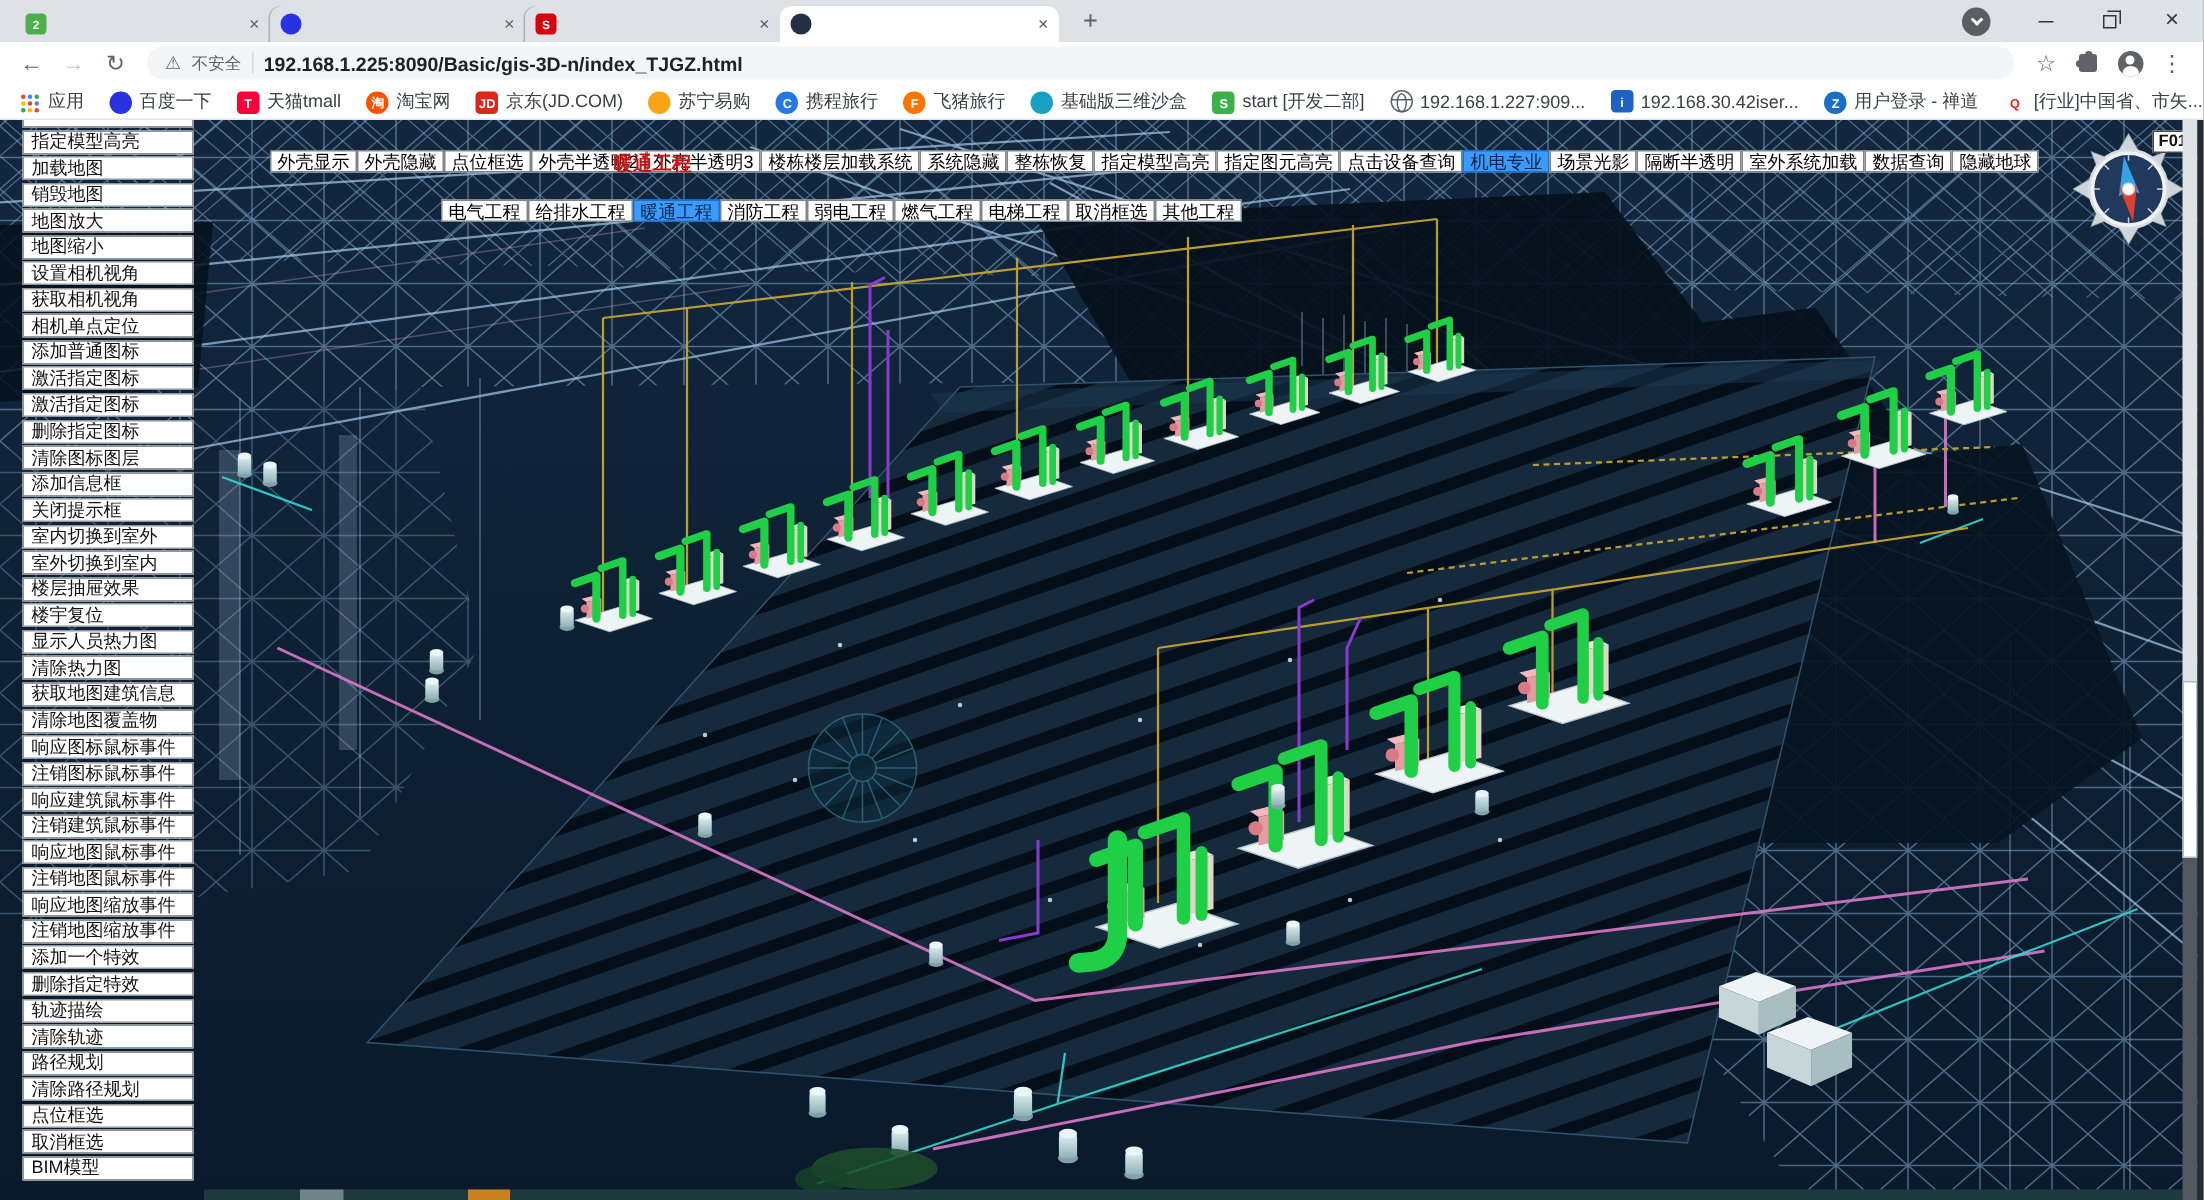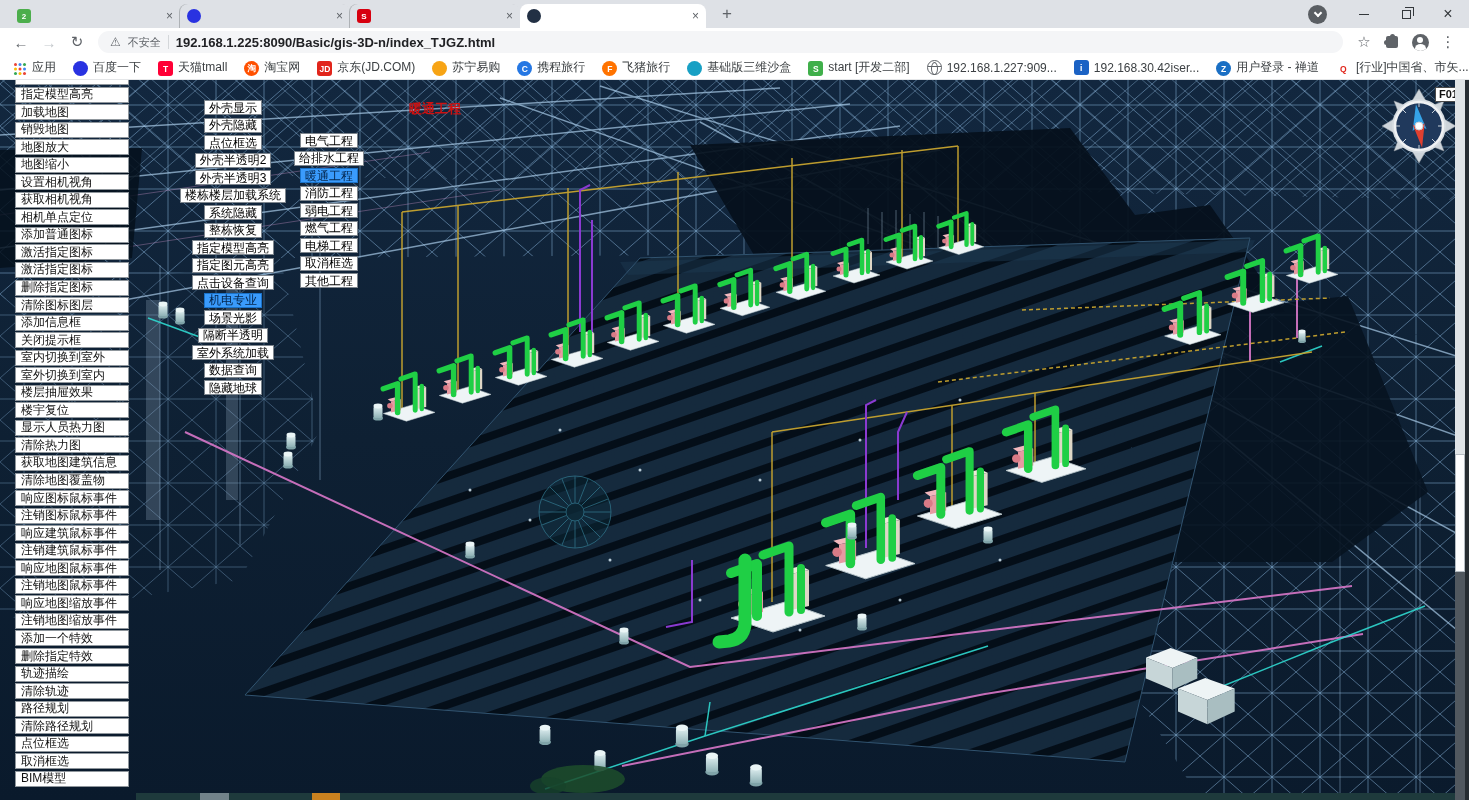--- a/index.html
+++ b/index.html
@@ -64,21 +64,21 @@
   
   .content{position:relative;width:1469px;height:720px;background:#0c1d30;overflow:hidden;}
   .scene{position:absolute;left:0;top:0;}
   
   .sidebar{position:absolute;left:15px;top:0;width:114px;z-index:5;}
   .sb-clip{height:5px;background:#fff;border:1px solid #8f969c;border-top:none;margin-bottom:1.5px;}
   .sb-btn{display:block;width:114px;height:16px;line-height:13px;margin-bottom:1.55px;background:#fff;
     border:1px solid #8f969c;font-size:12px;color:#121212;text-align:left;padding:0 2px 0 5px;
     white-space:nowrap;overflow:hidden;font-family:inherit;}
   
-  .menu{position:absolute;display:flex;flex-direction:column;align-items:center;z-index:6;}
+  .menu{position:absolute;display:flex;align-items:center;z-index:6;}
   .menu-btn{height:15px;line-height:12px;margin-bottom:2.5px;background:#fff;border:1px solid #7d858d;
     font-size:12px;color:#000;padding:0 4px;white-space:nowrap;font-family:inherit;}
   .menu-btn.active{background:var(--menu-selected-bg,#3a9bfc);border-color:#1a72c8;color:#03244a;}
   .menu1{left:180px;top:20px;}
   .menu2{left:294px;top:21px;margin-top:32px;}
   .menu3{left:409px;top:37px;}
   .menu3-title{position:absolute;left:409px;top:20px;z-index:6;font-size:13px;font-weight:bold;
     color:var(--hvac-title-red,#c11);}
   
   .compass{position:absolute;left:1379px;top:6px;width:80px;height:80px;z-index:6;}

